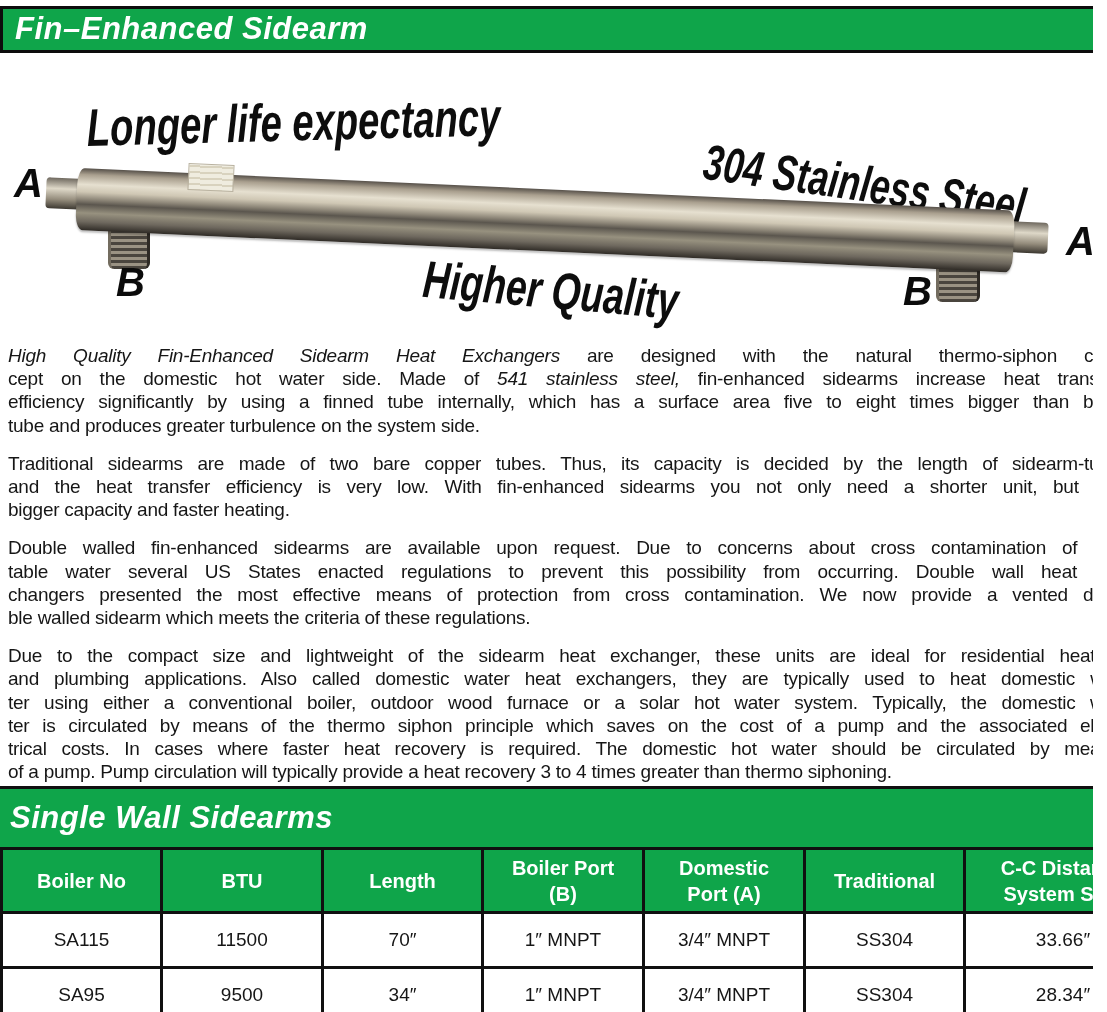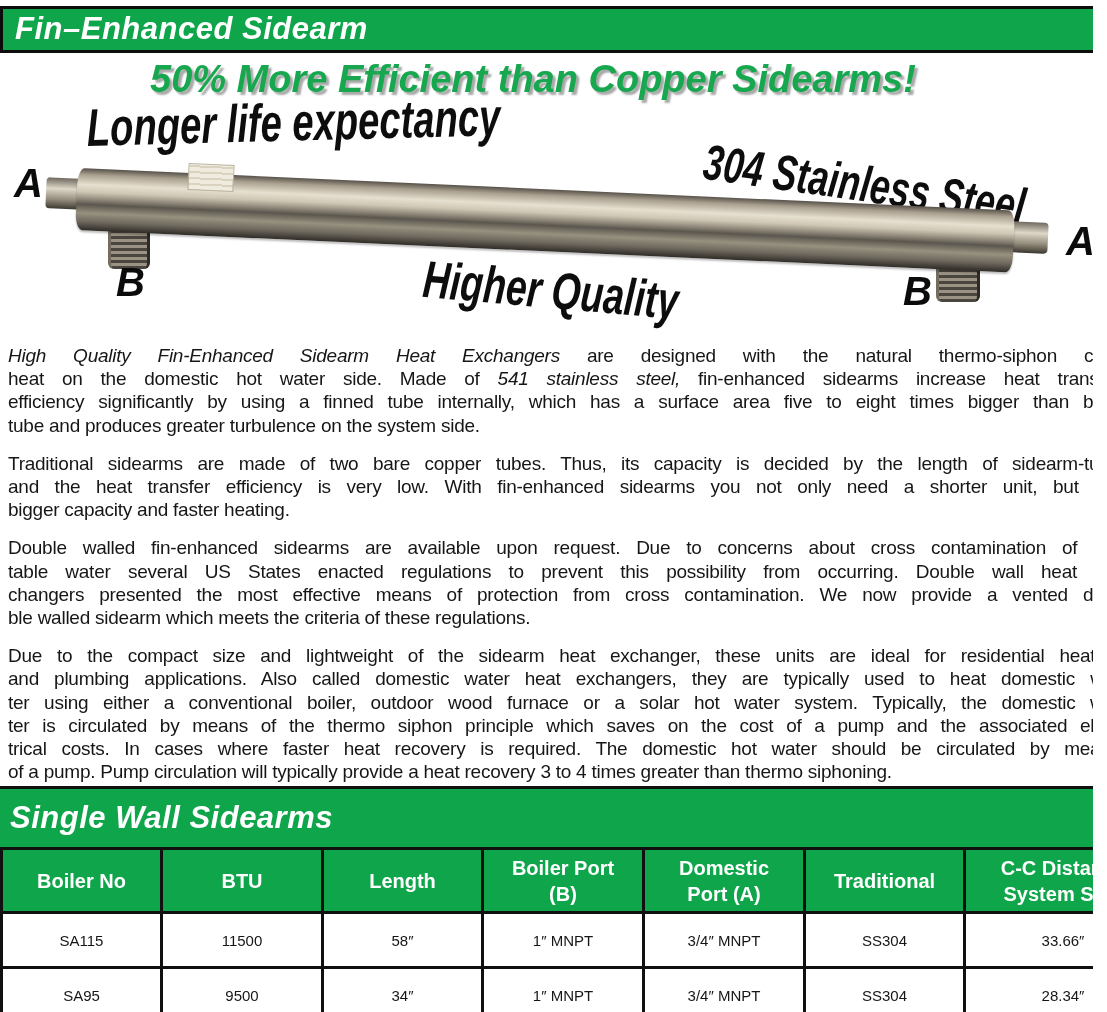--- a/index.html
+++ b/index.html
@@ -78,54 +78,53 @@
 
   table.spec {
     position:absolute; left:0; top:841px; width:1160px;
     border-collapse:collapse; table-layout:fixed;
   }
   table.spec th, table.spec td { border:3px solid #101010; text-align:center; vertical-align:middle; }
   table.spec th {
     height:64px; background:var(--green); color:#ffffff; font-weight:bold; font-size:20px;
     line-height:1.3; white-space:pre-line; font-style:normal;
   }
-  table.spec td { height:55px; background:#ffffff; font-size:15px; color:#161616; }
+  table.spec td { height:55px; background:#ffffff; font-size:19px; color:#161616; }
 </style>
 </head>
 <body>
 
 <div class="page">
 
   <div class="topbar">
     <div class="title">Fin–Enhanced Sidearm</div>
   </div>
 
   <div class="promo">
-    <div class="headline">50% More Efficient than Copper Sidearms!</div>
     <div class="claim claim-left">Longer life expectancy</div>
     <div class="claim claim-right">304 Stainless Steel</div>
     <div class="claim claim-bottom">Higher Quality</div>
 
     <div class="stub stub-a-left"></div>
     <div class="stub stub-a-right"></div>
     <div class="port port-b-left"></div>
     <div class="port port-b-right"></div>
     <div class="tube"></div>
     <div class="sticker"></div>
 
     <div class="ab a-left">A</div>
     <div class="ab b-left">B</div>
     <div class="ab a-right">A</div>
     <div class="ab b-right">B</div>
   </div>
 
   <div class="textcol">
     <div class="para">
       <div class="pline jl"><span class="bi">High Quality Fin-Enhanced Sidearm Heat Exchangers</span><span> are designed with the natural thermo-siphon con-</span></div>
-      <div class="pline jl"><span>heat on the domestic hot water side. Made of </span><span class="bi">541 stainless steel,</span><span> fin-enhanced sidearms increase heat transfer</span></div>
+      <div class="pline jl"><span>cept on the domestic hot water side. Made of </span><span class="bi">541 stainless steel,</span><span> fin-enhanced sidearms increase heat transfer</span></div>
       <div class="pline jl">efficiency significantly by using a finned tube internally, which has a surface area five to eight times bigger than bare</div>
       <div class="pline last">tube and produces greater turbulence on the system side.</div>
     </div>
     <div class="para">
       <div class="pline jl">Traditional sidearms are made of two bare copper tubes. Thus, its capacity is decided by the length of sidearm-tube</div>
       <div class="pline jl">and the heat transfer efficiency is very low. With fin-enhanced sidearms you not only need a shorter unit, but get</div>
       <div class="pline last">bigger capacity and faster heating.</div>
     </div>
     <div class="para">
       <div class="pline jl">Double walled fin-enhanced sidearms are available upon request. Due to concerns about cross contamination of po-</div>
@@ -168,21 +167,21 @@
 Port (A)</th>
         <th>Traditional</th>
         <th>C-C Distance
 System Side</th>
       </tr>
     </thead>
     <tbody>
       <tr>
         <td>SA115</td>
         <td>11500</td>
-        <td>58″</td>
+        <td>70″</td>
         <td>1″ MNPT</td>
         <td>3/4″ MNPT</td>
         <td>SS304</td>
         <td>33.66″</td>
       </tr>
       <tr>
         <td>SA95</td>
         <td>9500</td>
         <td>34″</td>
         <td>1″ MNPT</td>

